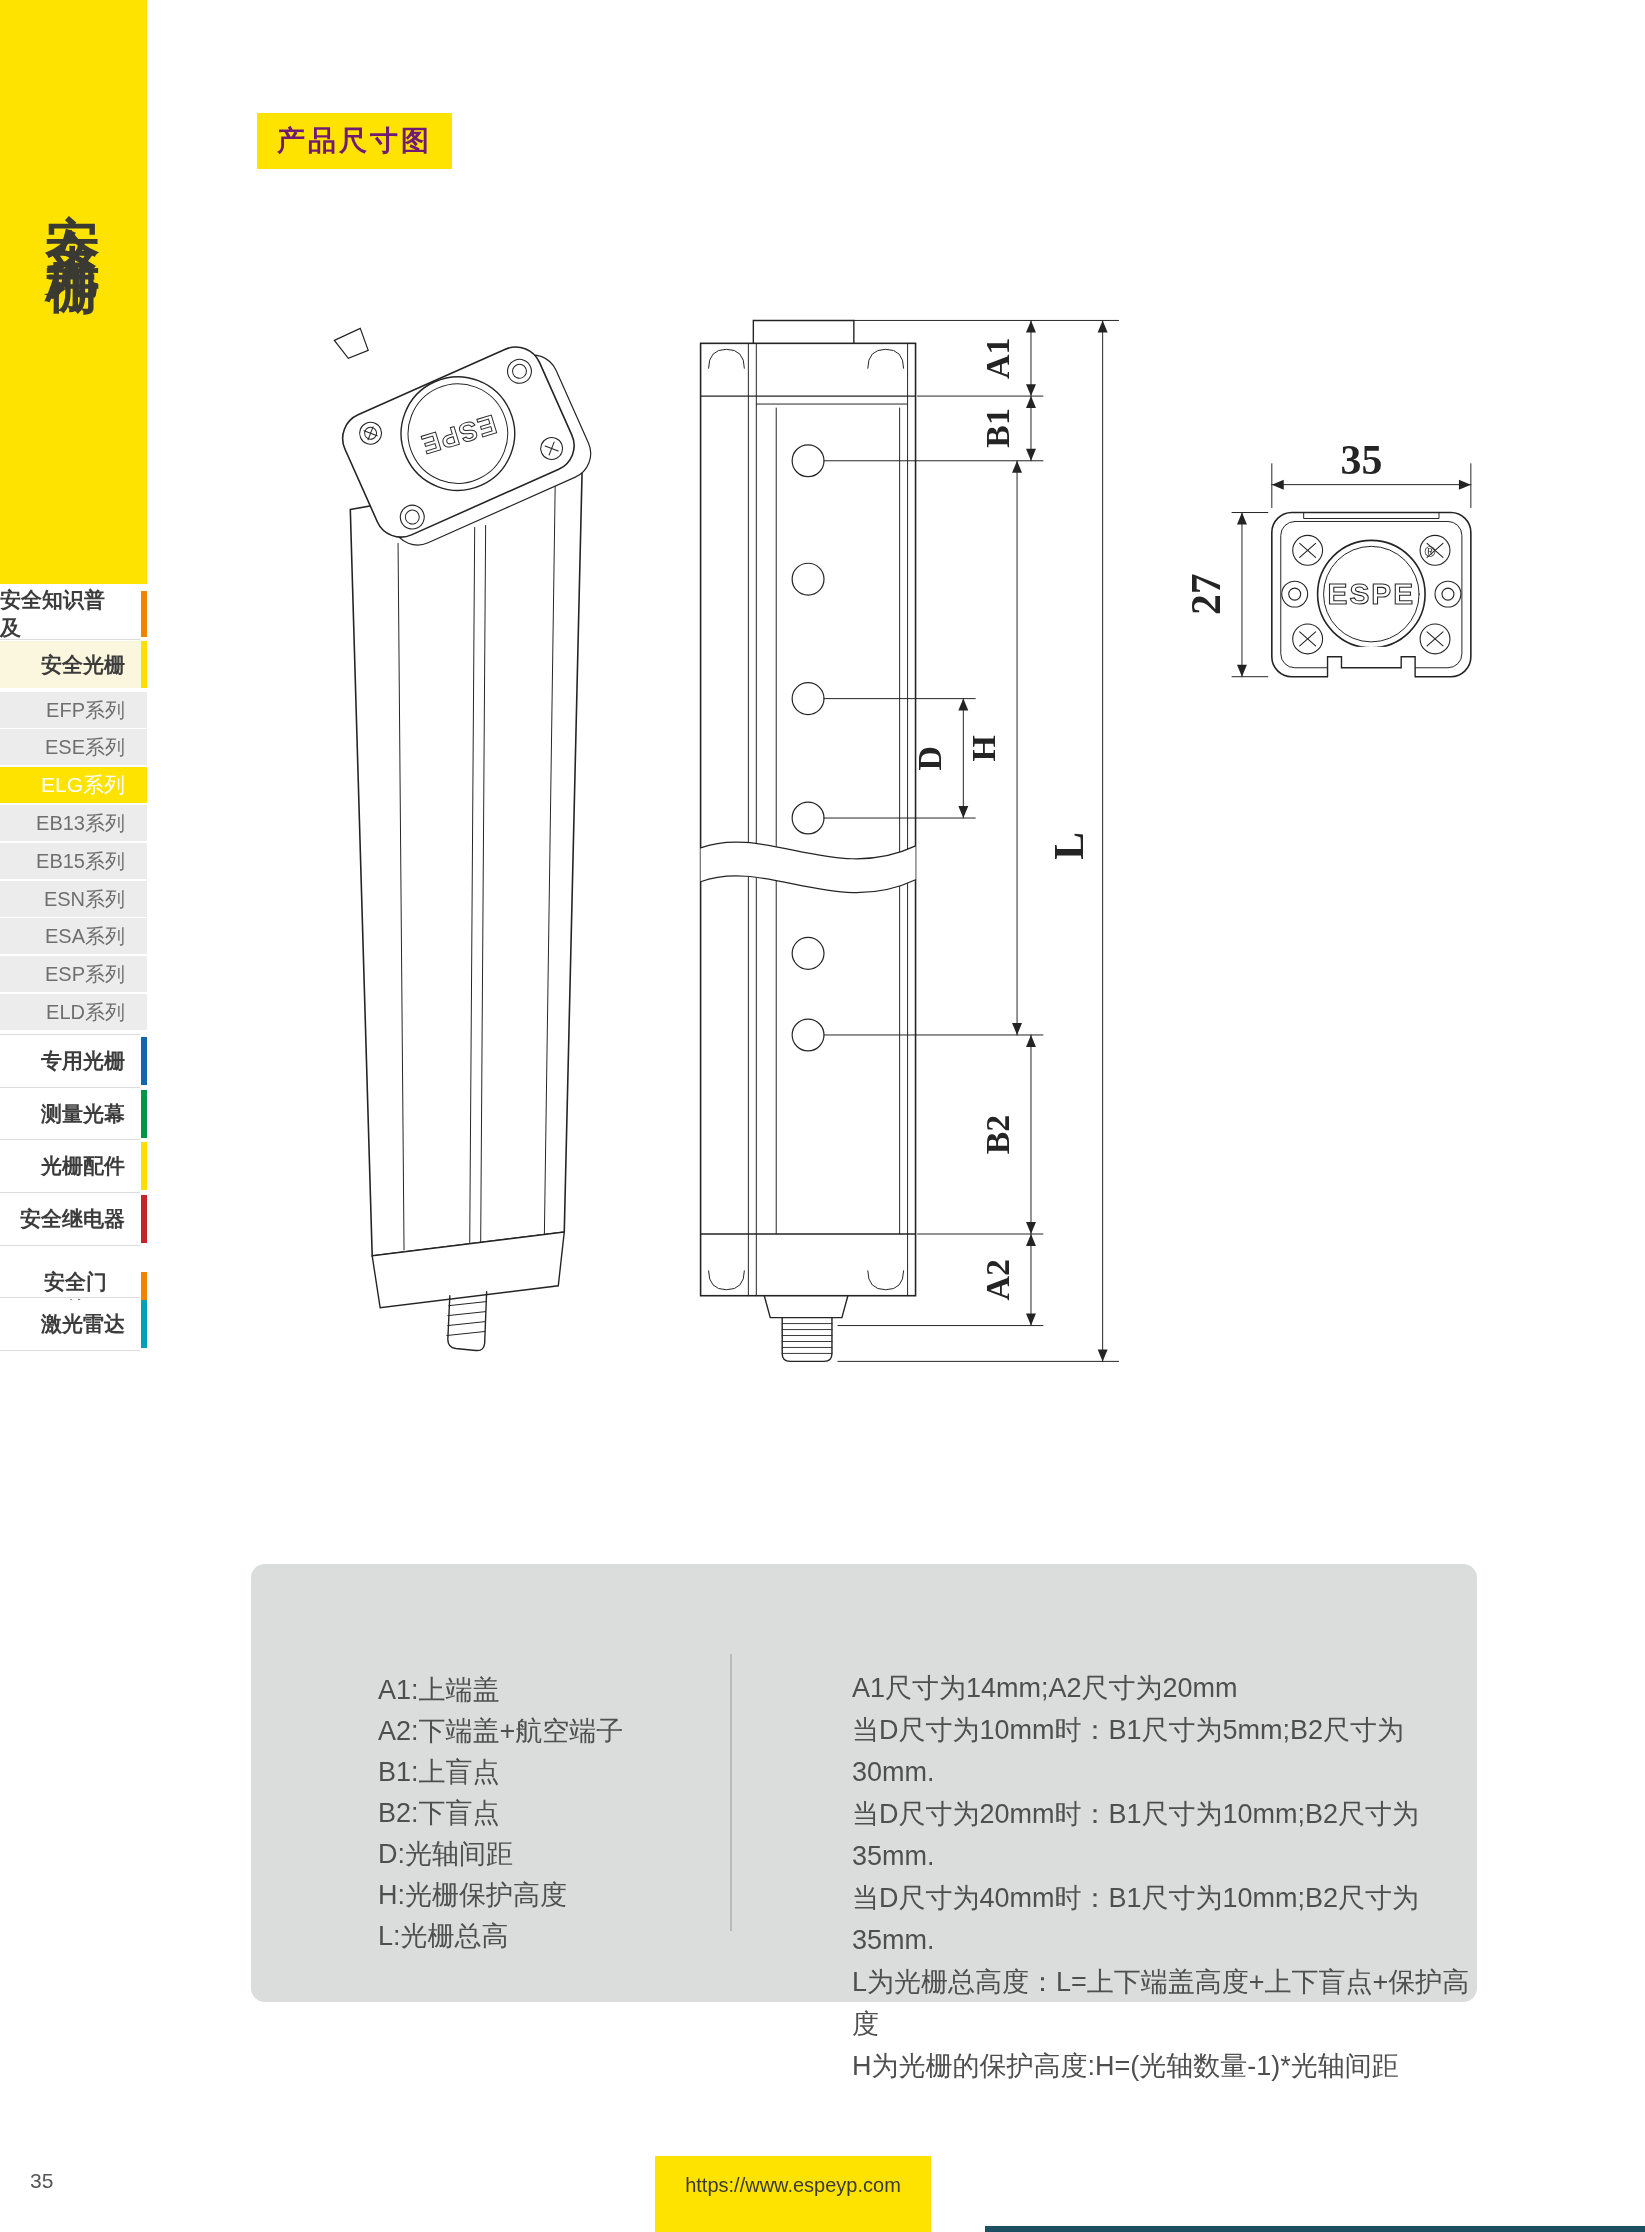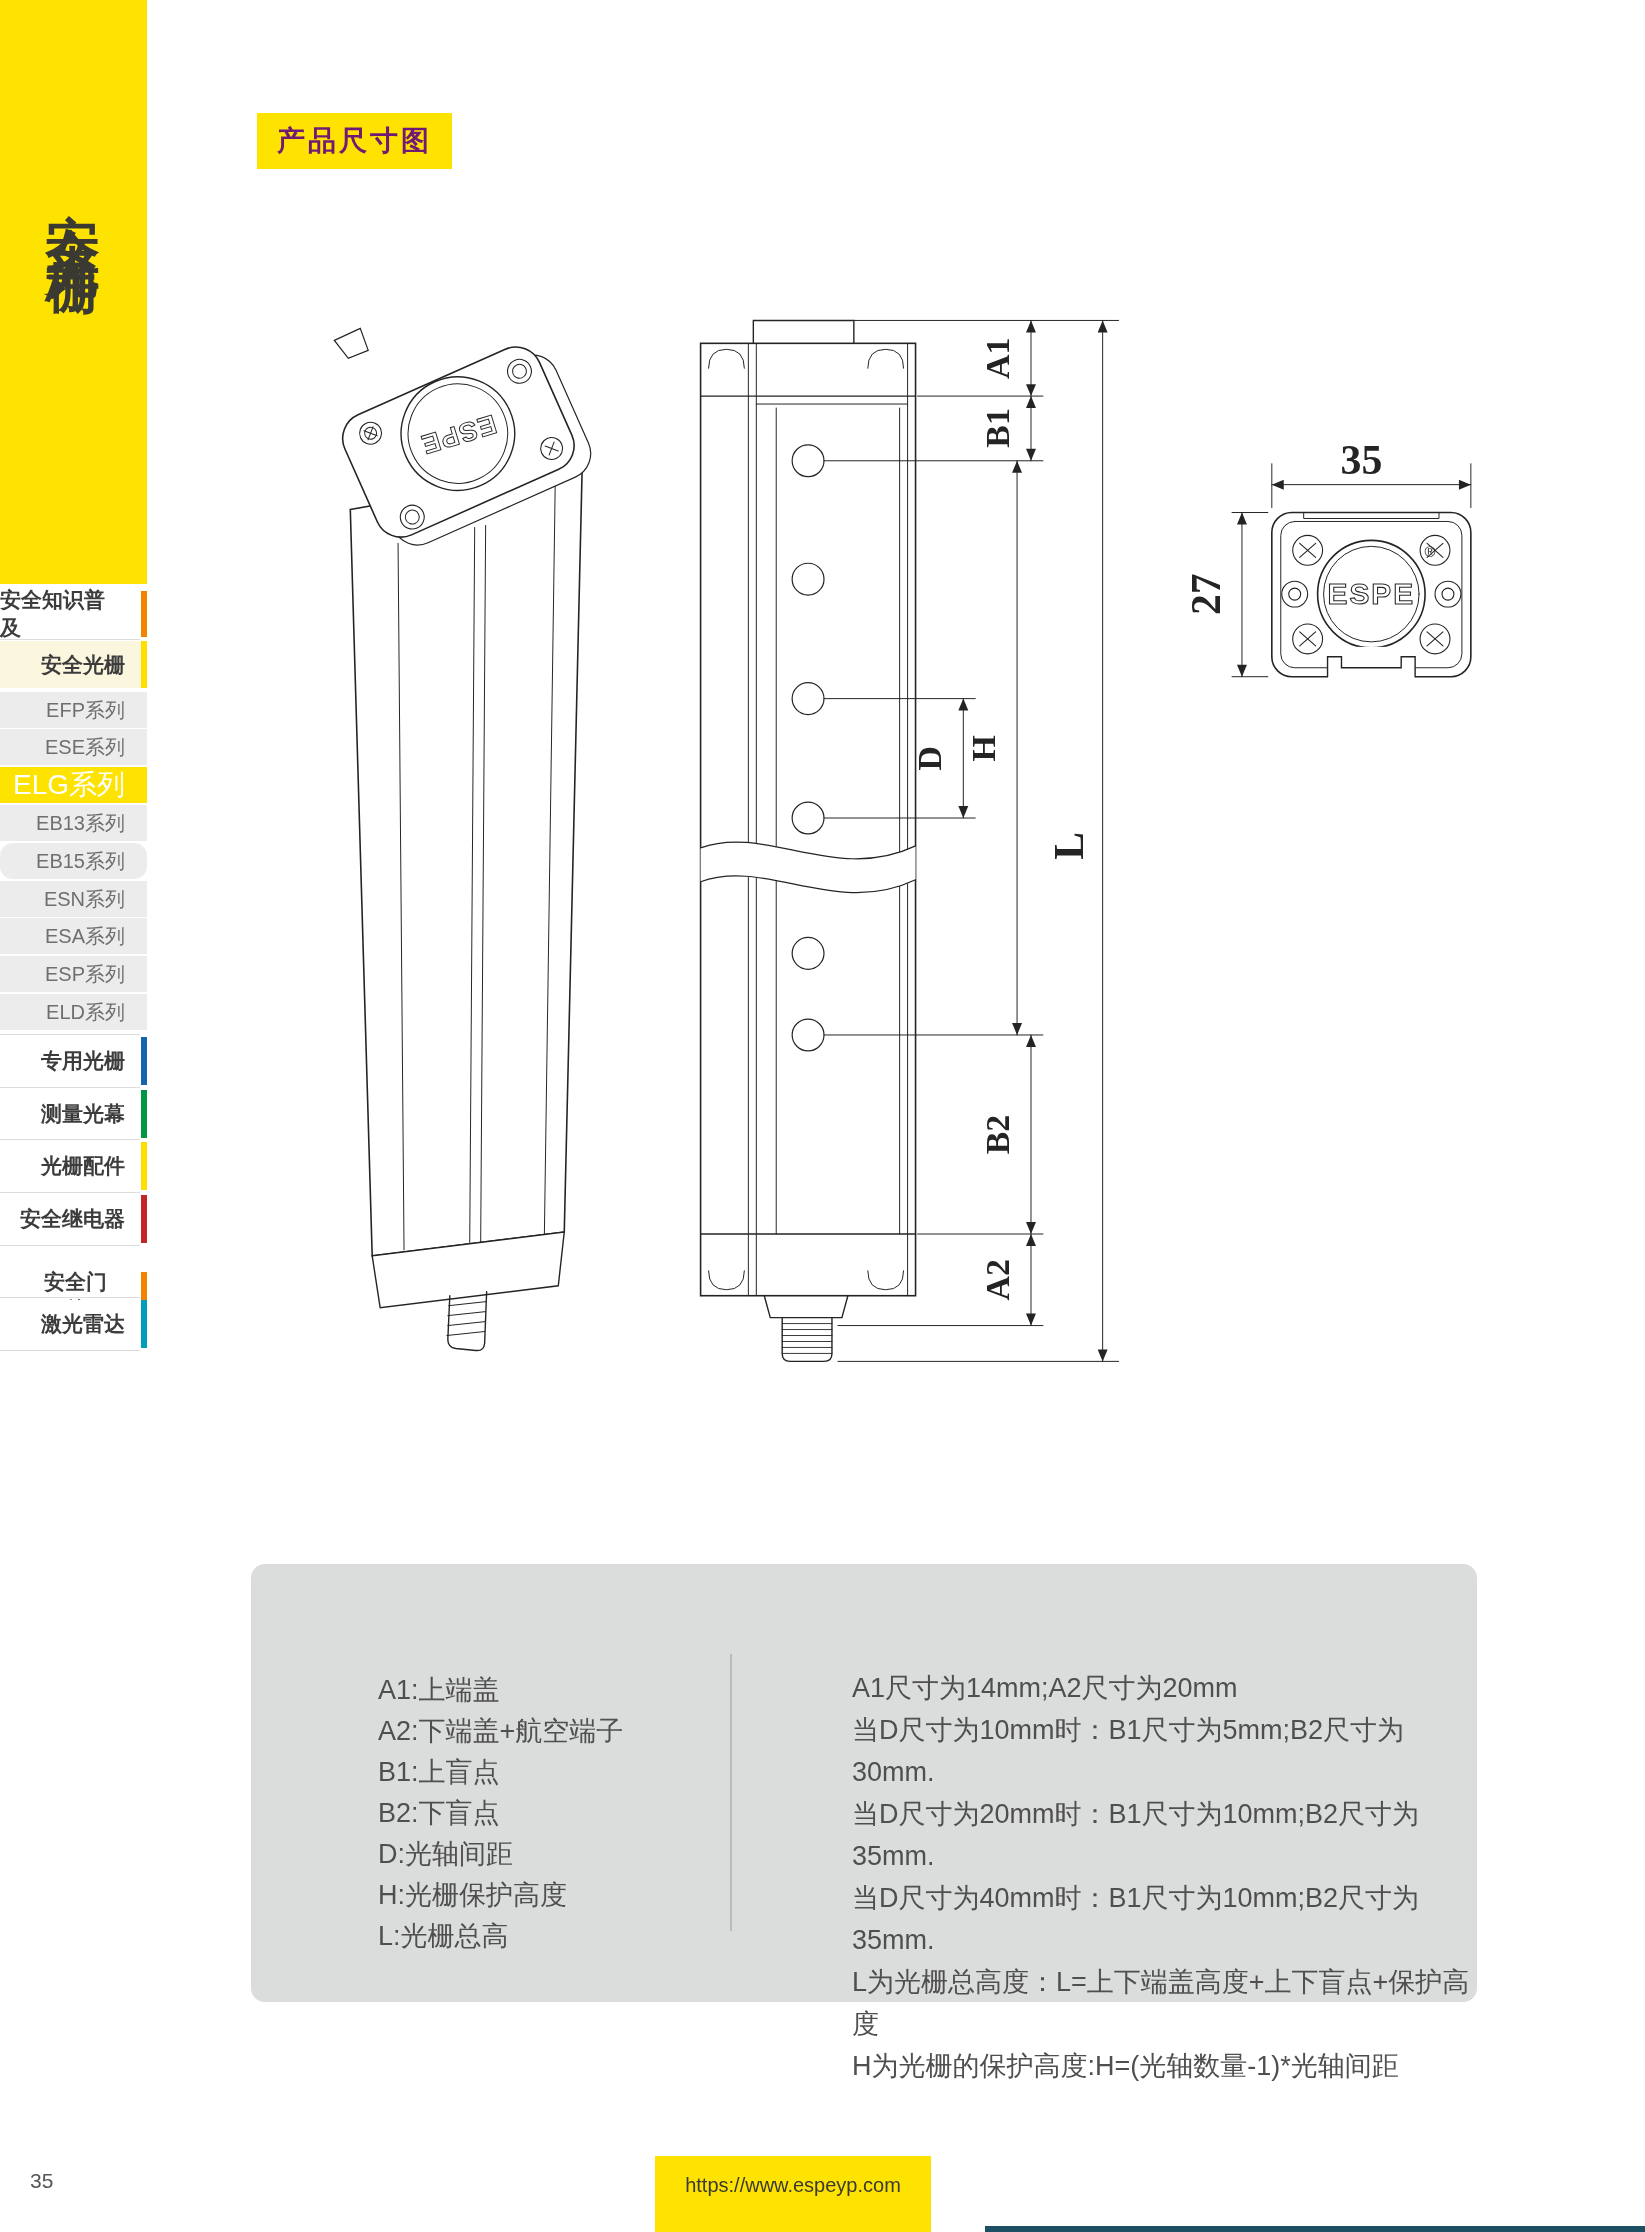--- a/index.html
+++ b/index.html
@@ -12,21 +12,21 @@
   .side-hero{position:absolute;left:0;top:0;width:147px;height:584px;background:#FFE300;}
   .v-title{position:absolute;left:0;top:169px;width:147px;display:flex;justify-content:center;}
   .v-title span{
     writing-mode:vertical-rl;text-orientation:upright;
     font-size:54px;font-weight:bold;color:#3A3A32;letter-spacing:16px;line-height:1;
   }
   .mi{position:absolute;left:0;width:147px;display:flex;align-items:center;justify-content:flex-end;box-sizing:border-box;}
   .mi .lbl{padding-right:22px;}
   .mi.cat{background:#ffffff;font-weight:bold;color:#3C3C3C;font-size:21px;}
   .mi.ser{background:#ECECEC;color:#6F6F6F;font-size:20px;}
-  .mi.sel{background:#FFE300;color:#ffffff;font-size:28px;}
+  .mi.sel{background:#FFE300;color:#ffffff;font-size:21px;}
   .mi.cream{background:#FBF6DE;font-weight:bold;color:#3C3C3C;font-size:21px;}
   .mi .bar{position:absolute;right:0;top:0;width:6px;height:100%;}
   .sep{position:absolute;left:0;width:140px;height:1px;background:#DCDCDC;}
   
   .badge{
     position:absolute;left:257px;top:113px;width:195px;height:56px;background:#FFE300;
     display:flex;align-items:center;justify-content:center;
     font-size:28px;font-weight:bold;color:#701a75;letter-spacing:3px;
   }
   
@@ -76,21 +76,21 @@
     </div>
   <div class="mi ser" style="top:729px;height:36px;padding-left:40px;">
       <span class="lbl">ESE系列</span>
     </div>
   <div class="mi sel" style="top:767px;height:36px;">
       <span class="lbl">ELG系列</span>
     </div>
   <div class="mi ser" style="top:805px;height:36px;">
       <span class="lbl">EB13系列</span>
     </div>
-  <div class="mi ser" style="top:843px;height:36px;border-radius:13px;">
+  <div class="mi ser" style="top:843px;height:36px;">
       <span class="lbl">EB15系列</span>
     </div>
   <div class="mi ser" style="top:881px;height:36px;">
       <span class="lbl">ESN系列</span>
     </div>
   <div class="mi ser" style="top:918px;height:36px;">
       <span class="lbl">ESA系列</span>
     </div>
   <div class="mi ser" style="top:956px;height:36px;">
       <span class="lbl">ESP系列</span>

